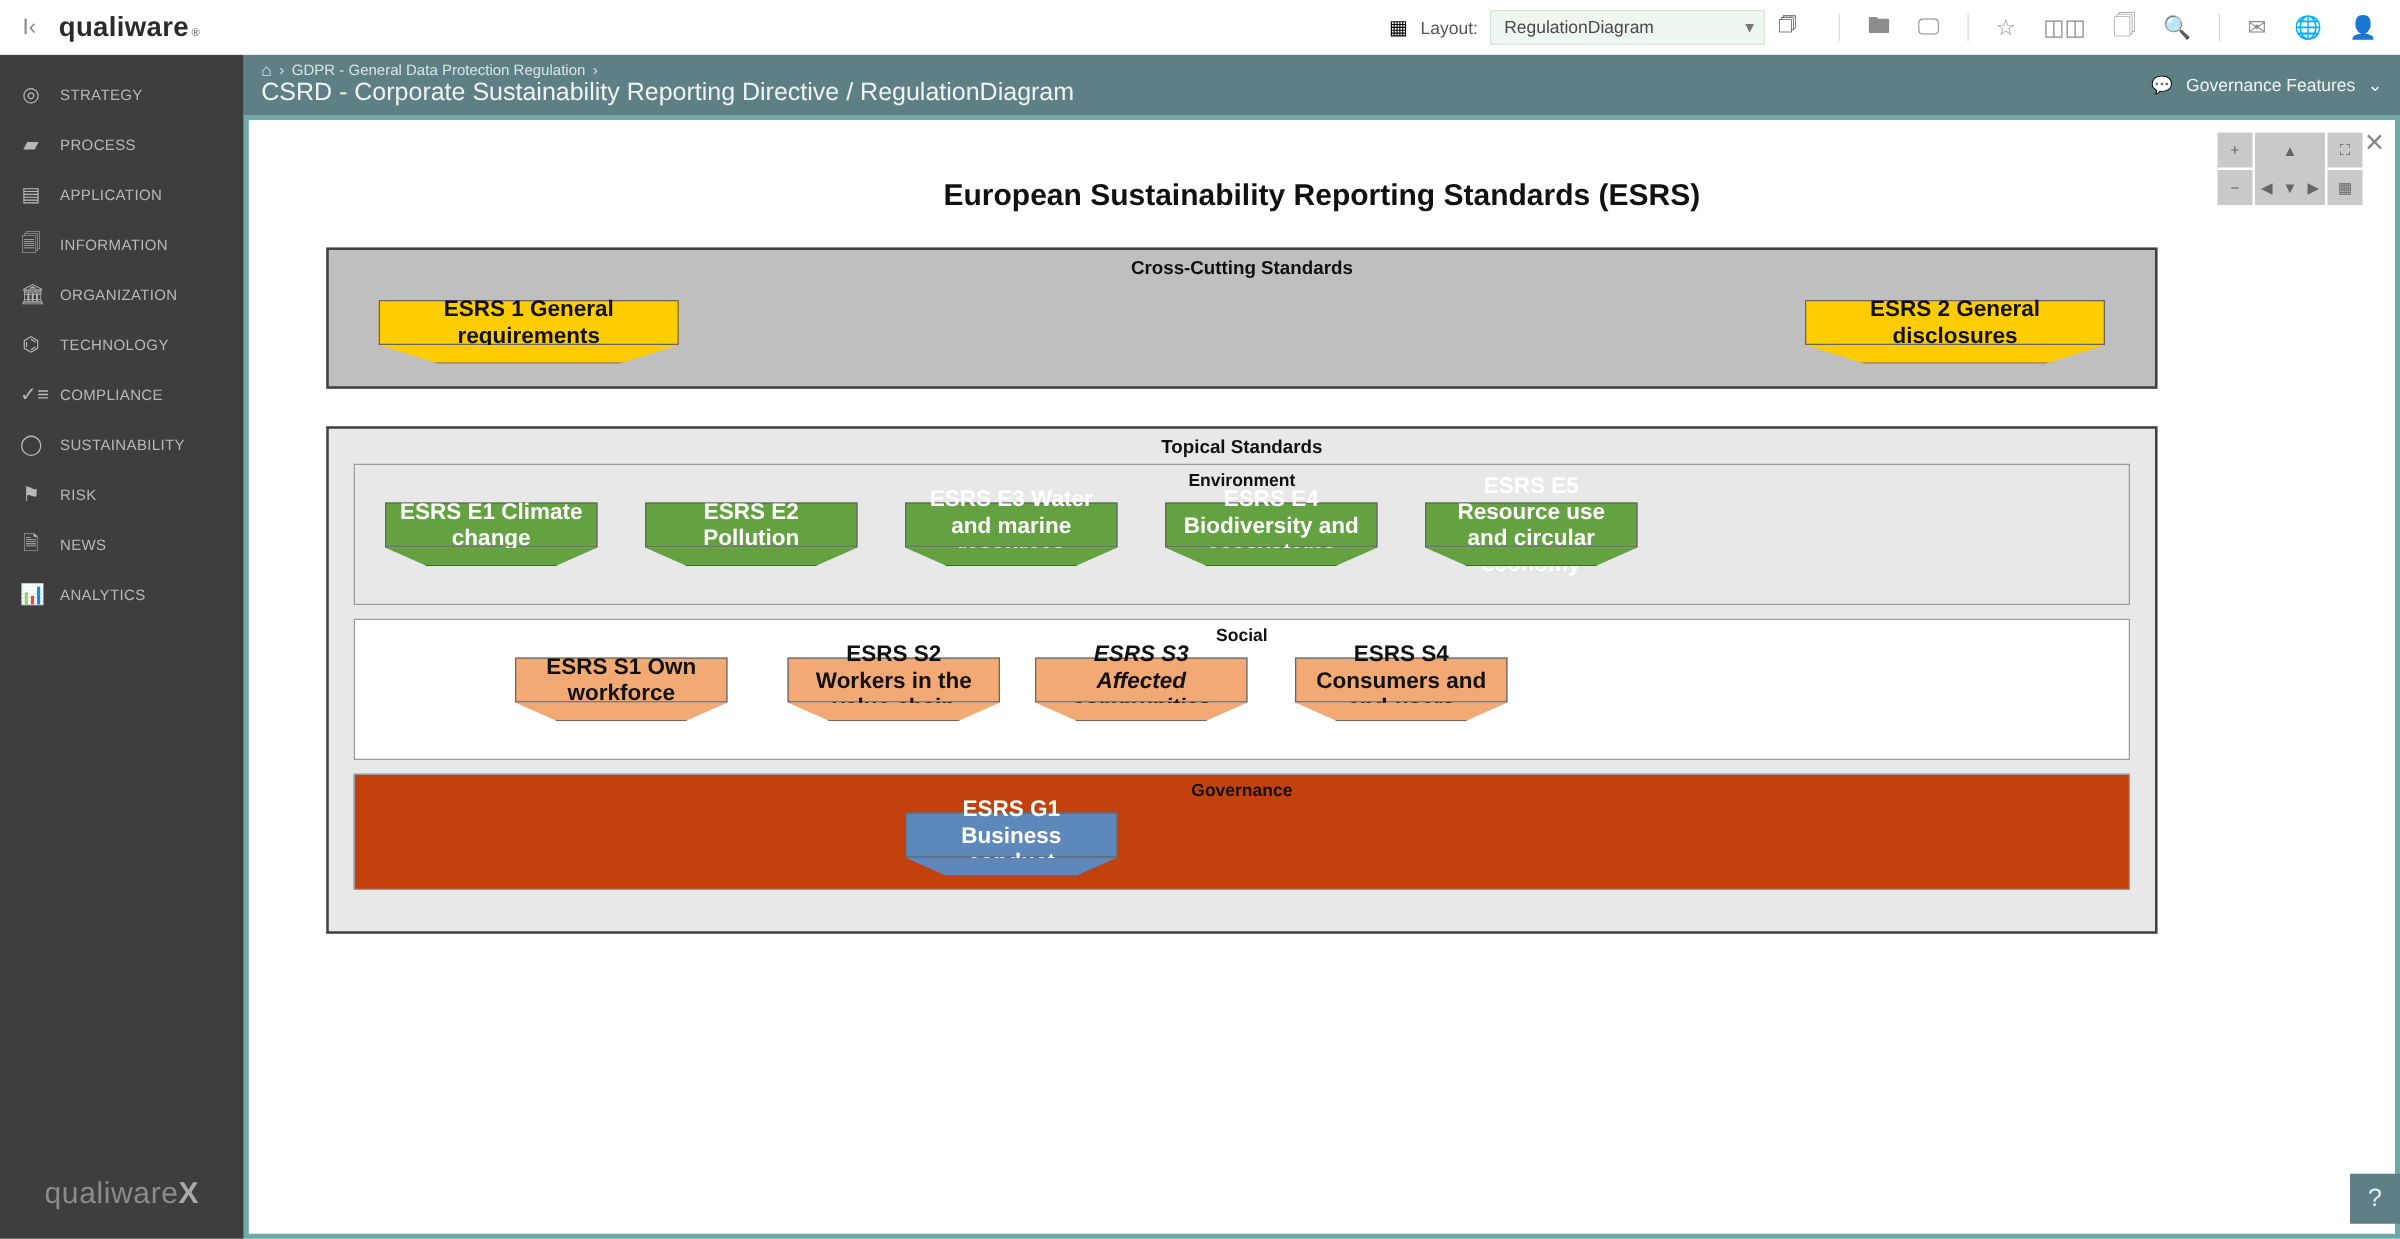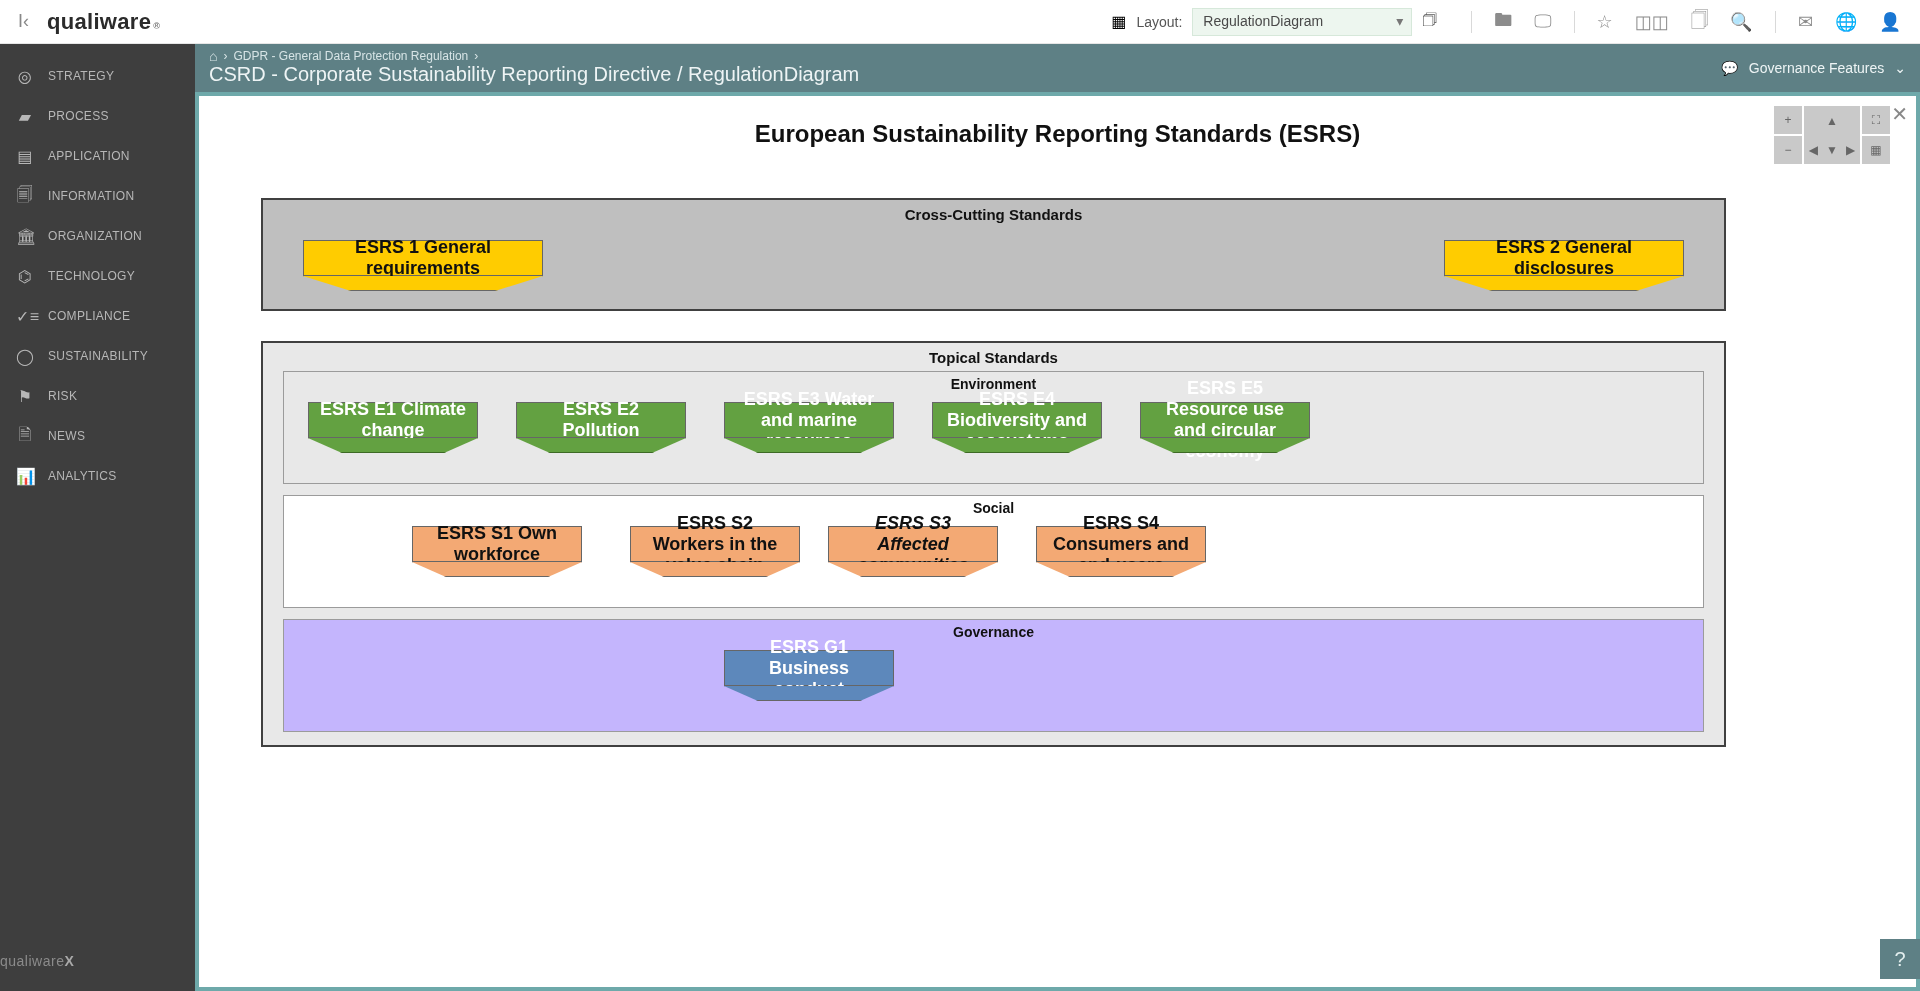--- a/index.html
+++ b/index.html
@@ -12,22 +12,22 @@
 }
 .sidebar-item {
   display: flex; align-items: center; gap: 14px;
   padding: 0 16px; height: 40px;
   font-size: 12px; letter-spacing: .3px;
   cursor: pointer;
 }
 .sidebar-item .icon { width: 18px; text-align: center; font-size: 16px; color: #b7b7b7; }
 .sidebar-list { position: absolute; top: 56px; left: 0; right: 0; }
 .brand-bottom {
-  position: absolute; left: 0; right: 0; bottom: 22px; 
-  color: #8b8b8b; font-size: 14px; letter-spacing: .5px;
+  position: absolute; left: 0; right: 0; bottom: 22px; text-align: center;
+  color: #8b8b8b; font-size: 24px; letter-spacing: .5px;
 }
 .brand-bottom b { color: #a9a9a9; font-weight: 600; }
 
 
 .topbar {
   position: absolute; left: 0; right: 0; top: 0; height: 44px;
   background: #fff; border-bottom: 1px solid #e6e6e6;
   display: flex; align-items: center; padding: 0 18px; gap: 18px;
   z-index: 2;
 }
@@ -81,35 +81,35 @@
 }
 .navpad div {
   background: #c9c9c9; display:flex; align-items:center; justify-content:center;
   font-size: 12px; color:#666;
 }
 .navpad .dpad {
   display:grid; grid-template-columns: repeat(3, 1fr); grid-template-rows: repeat(2, 1fr);
 }
 .navpad .dpad span { display:flex;align-items:center;justify-content:center; background:#c9c9c9;}
 
-.diagram-title { text-align: center; font-size: 24px; font-weight: 700; margin-top: 24px; color: #111; }
+.diagram-title { text-align: center; font-size: 24px; font-weight: 700; margin-top: 47px; color: #111; }
 
 
 .section {
   position: absolute; left: 62px; right: 190px;
   border: 2px solid #404040;
 }
 .sec-title { text-align: center; font-size: 15px; font-weight: 700; padding-top: 6px; color: #111; }
 .sub-title { text-align: center; font-size: 14px; font-weight: 700; padding-top: 4px; color: #111; }
 
 .sec-cross { top: 102px; height: 113px; background: #bfbfbf; }
 .sec-topical { top: 245px; height: 406px; background: #e8e8e8; }
 .sub-env { position: absolute; top: 28px; left: 20px; right: 20px; height: 113px; border:1px solid #9b9b9b; background:#e8e8e8; }
 .sub-soc { position: absolute; top: 152px; left: 20px; right: 20px; height: 113px; border:1px solid #9b9b9b; background:#ffffff; }
-.sub-gov { position: absolute; top: 276px; left: 20px; right: 20px; height: 113px; border:1px solid #9b9b9b; background:#c4b5fd; }
+.sub-gov { position: absolute; top: 276px; left: 20px; right: 20px; height: 93px; border:1px solid #9b9b9b; background:#c2410c; }
 
 
 .tag {
   position: absolute; width: 170px; height: 36px;
   display:flex; align-items:center; justify-content:center; text-align:center;
   font-size: 18px; font-weight: 700; color: #111; padding: 0 8px;
   border: 1px solid #666;
 }
 .tag::after {
   content:""; position:absolute; left:-1px; right:-1px; top:35px; height:14px;

